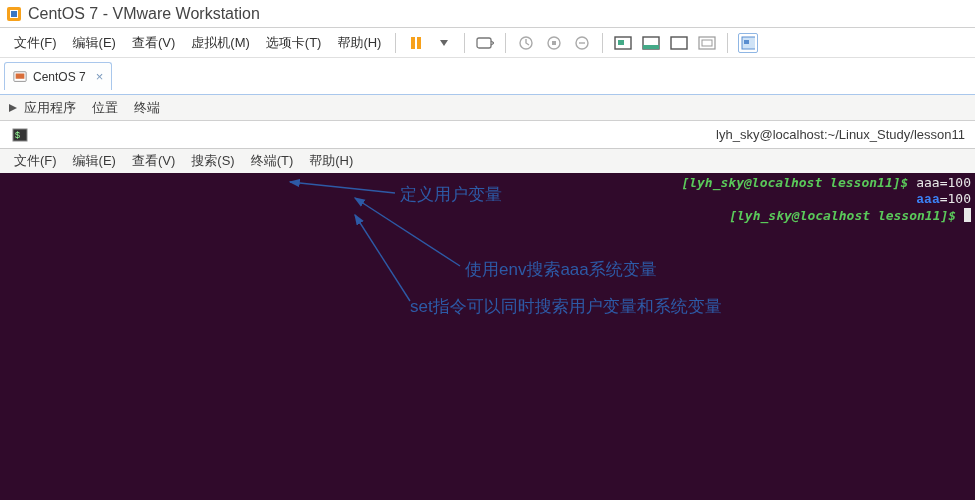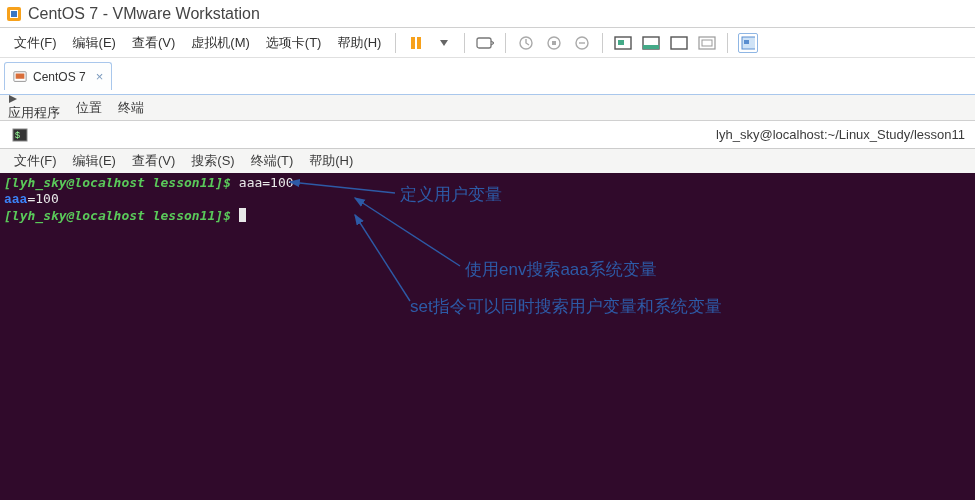--- a/index.html
+++ b/index.html
@@ -18,21 +18,21 @@
   .gnome-panel { height: 26px; background: #f5f5f4; border-bottom: 1px solid #d0d0d0; display: flex; align-items: center; padding: 0 8px; font-size: 13px; color: #3b3b3b; gap: 16px; }
   .gnome-panel .app-arrow { width: 10px; height: 10px; margin-right: 6px; }
   .path-bar { height: 28px; display: flex; align-items: center; justify-content: flex-end; padding: 0 10px; font-size: 13px; color: #3b3b3b; border-bottom: 1px solid #ccc; }
   .path-left { display:flex; align-items:center; }
   .term-menu { height: 24px; display: flex; align-items: center; padding: 0 6px; font-size: 13px; color: #3b3b3b; gap: 0; background: #f5f5f4; }
   .term-menu .m { padding: 2px 8px; cursor: pointer; }
   .terminal { background: #30004a;  background: #2e0035; background: #300a2e; background: #300a2a; background:#300a2f; background:#300a2c; position: relative; height: 328px; font-family: "DejaVu Sans Mono","Consolas",monospace; font-size: 13px; color: #d0d0d0; padding: 2px 4px; }
   .terminal { background: #300a2c; background:#300a2e; background:#2e082c; background:#300929; background:#300a2b; }
   .terminal { background:#30092b; }
   .terminal { background:#300a2b; }
-  .line { white-space: pre; line-height: 16px; }
+  .line { white-space: pre; line-height: 16px; text-align: right; }
   .green { color: #5ac95a; font-style: italic; font-weight: bold; }
   .white { color: #e8e8e8; }
   .orange { color: #3b82f6; font-weight: bold; font-family: Liberation Mono, monospace; }
   .cursor { display:inline-block; width:7px; height:14px; background:#e8e8e8; vertical-align: -2px; }
   .annot { position: absolute; color: #2d5aa6; font-size: 17px; font-family: "Microsoft YaHei", sans-serif; }
   .arrow { position: absolute; }
   .triangle-down { width: 0; height: 0; border-left: 4px solid transparent; border-right: 4px solid transparent; border-top: 6px solid #666; display: inline-block; }
 </style>
 </head>
 <body>
@@ -129,21 +129,21 @@
         <rect x="3" y="4" width="10" height="6" fill="#d86e3a"></rect>
       </svg>
     <span>CentOS 7</span>
     <span class="close">×</span>
   </div>
 </div>
 
 <div class="guest">
 
   <div class="gnome-panel">
-    <span style="display:flex;flex-direction:column;">
+    <span style="display:flex;align-items:center;">
       <svg class="app-arrow" viewBox="0 0 10 10">
           <polygon points="1,1 9,5 1,9" fill="#555"></polygon>
         </svg>
       <span>应用程序</span>
     </span>
     <span>位置</span>
     <span>终端</span>
   </div>
 
   <div class="path-bar">

